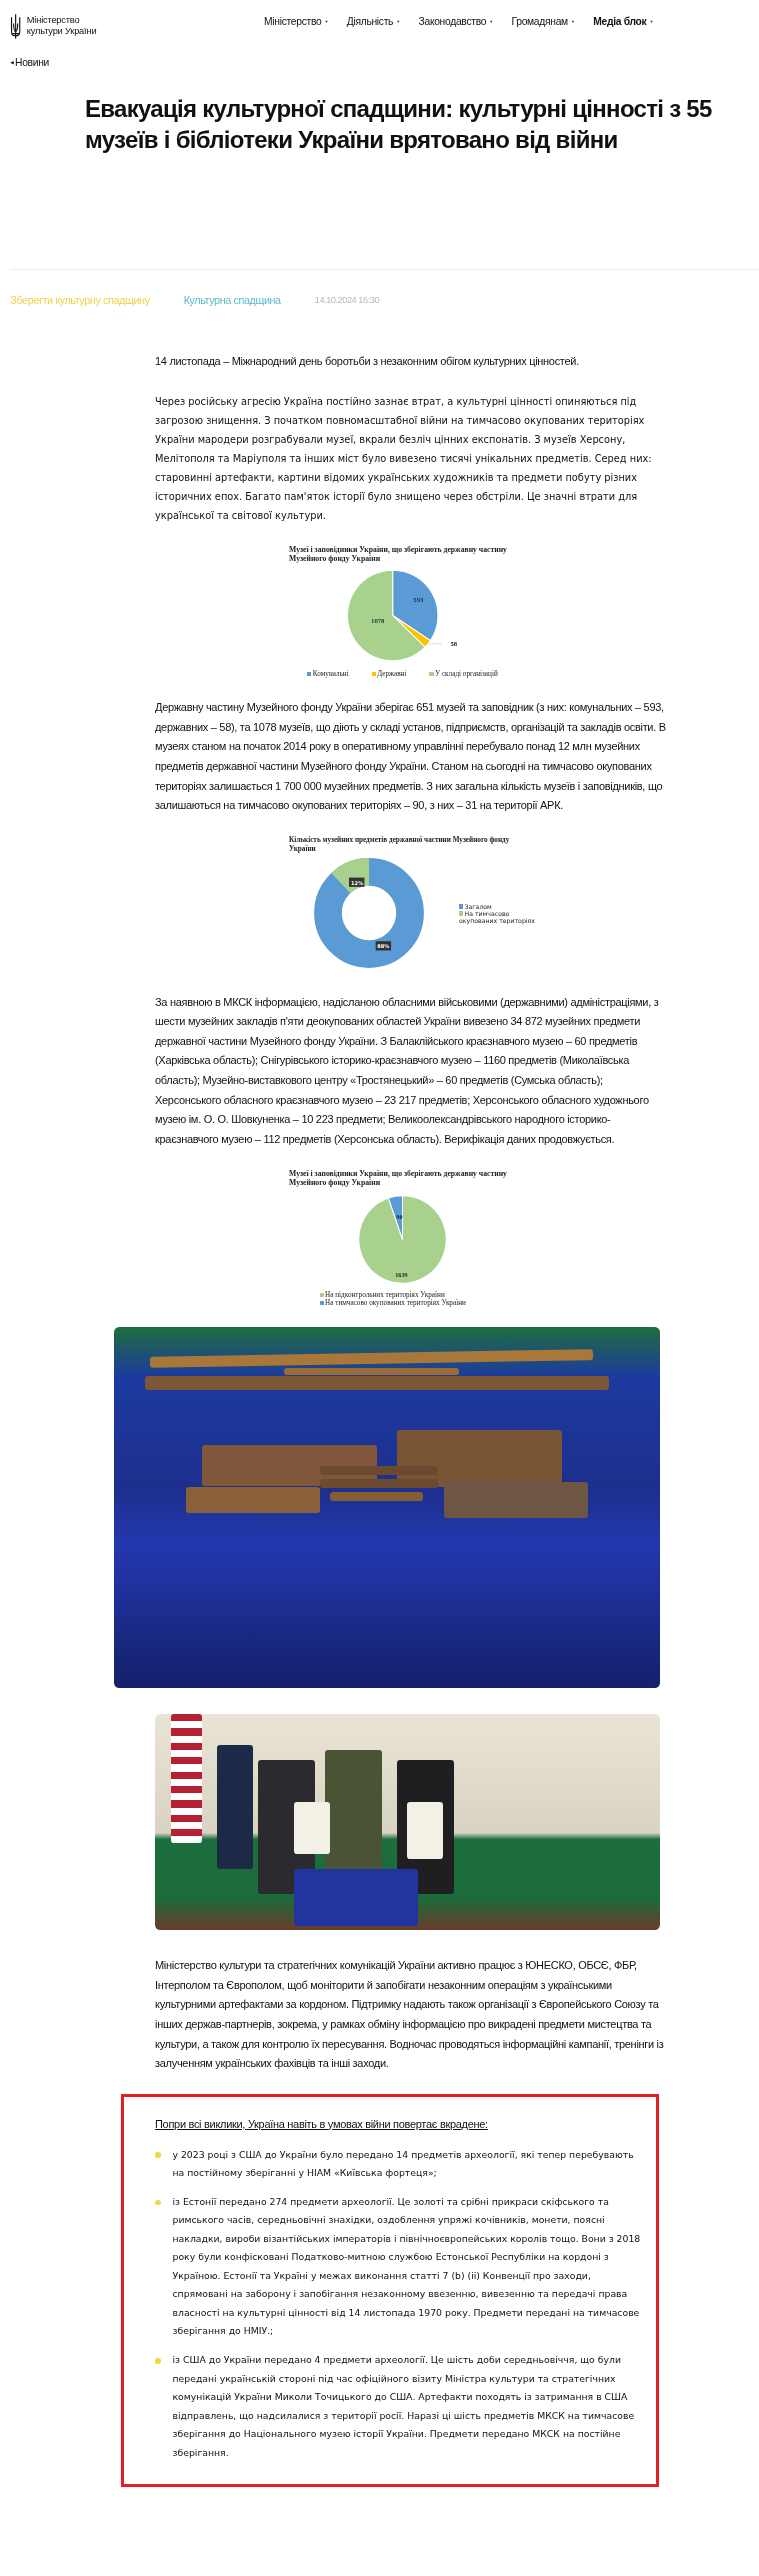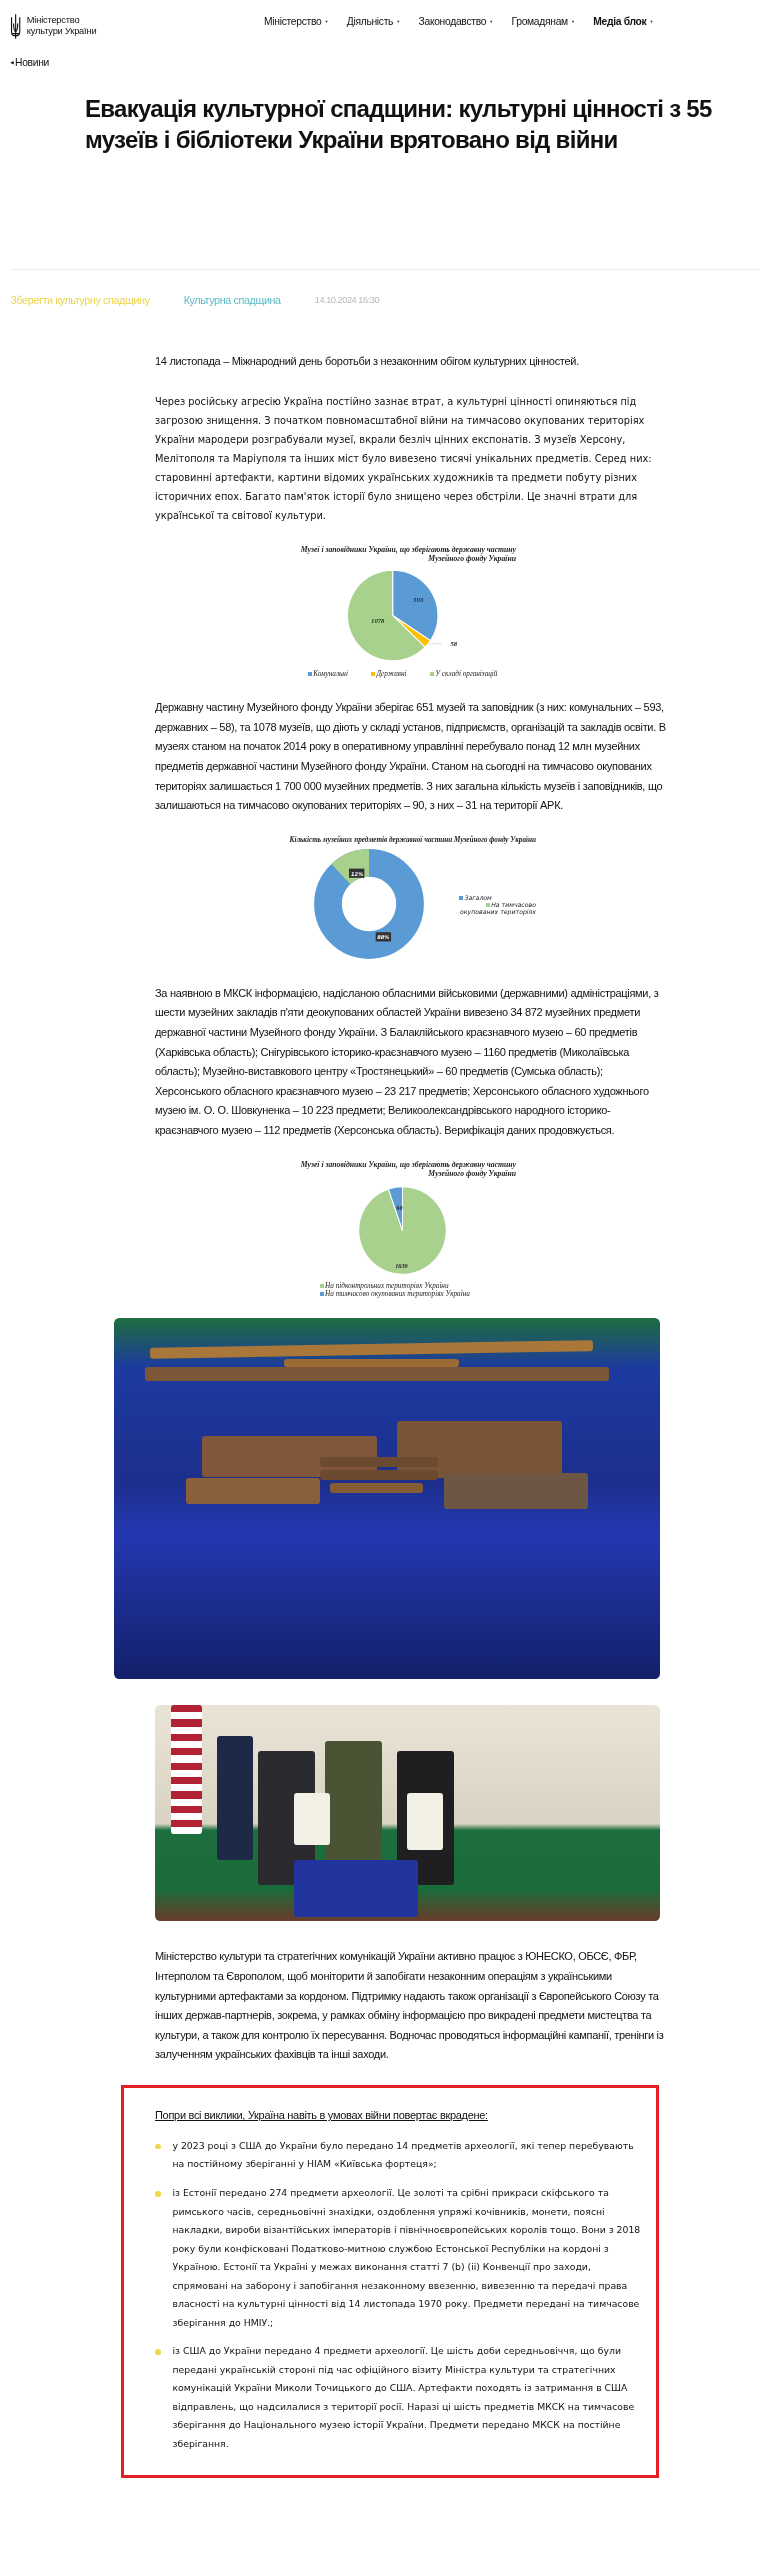--- a/index.html
+++ b/index.html
@@ -58,21 +58,21 @@
   
   .article { padding: 36px 0 31px 155px; width: 670px; }
   .p {
     font-size: 11px; line-height: 19.6px; color: #111;
     letter-spacing: -0.3px; margin-bottom: 20.6px; max-width: 520px;
   }
   .p-sans { font-family: "DejaVu Sans", sans-serif; font-size: 9.8px; letter-spacing: 0; line-height: 19px; }
 
   .chart {
     width: 227px; margin: 5.2px 0 20.6px 134px;
-    font-family: "Liberation Serif", serif; text-align: right; font-style: italic;
+    font-family: "Liberation Serif", serif; text-align: left;
   }
   .chart-title { font-weight: bold; font-size: 7.7px; line-height: 8.8px; color: #222; }
   .chart svg { display: block; margin: 0 auto; }
   .legend { display: flex; justify-content: center; gap: 23px; font-size: 7.2px; color: #222; margin-top: 3.1px; }
   .legend .sw { display: inline-block; width: 4.1px; height: 4.1px; margin-right: 1.5px; }
   .legend-col { display: flex; flex-direction: column; align-items: flex-start; font-size: 7.2px; color: #222; }
 
   .photo {
     width: 505px; border-radius: 5.2px; overflow: hidden; margin-bottom: 26px;
     position: relative;

